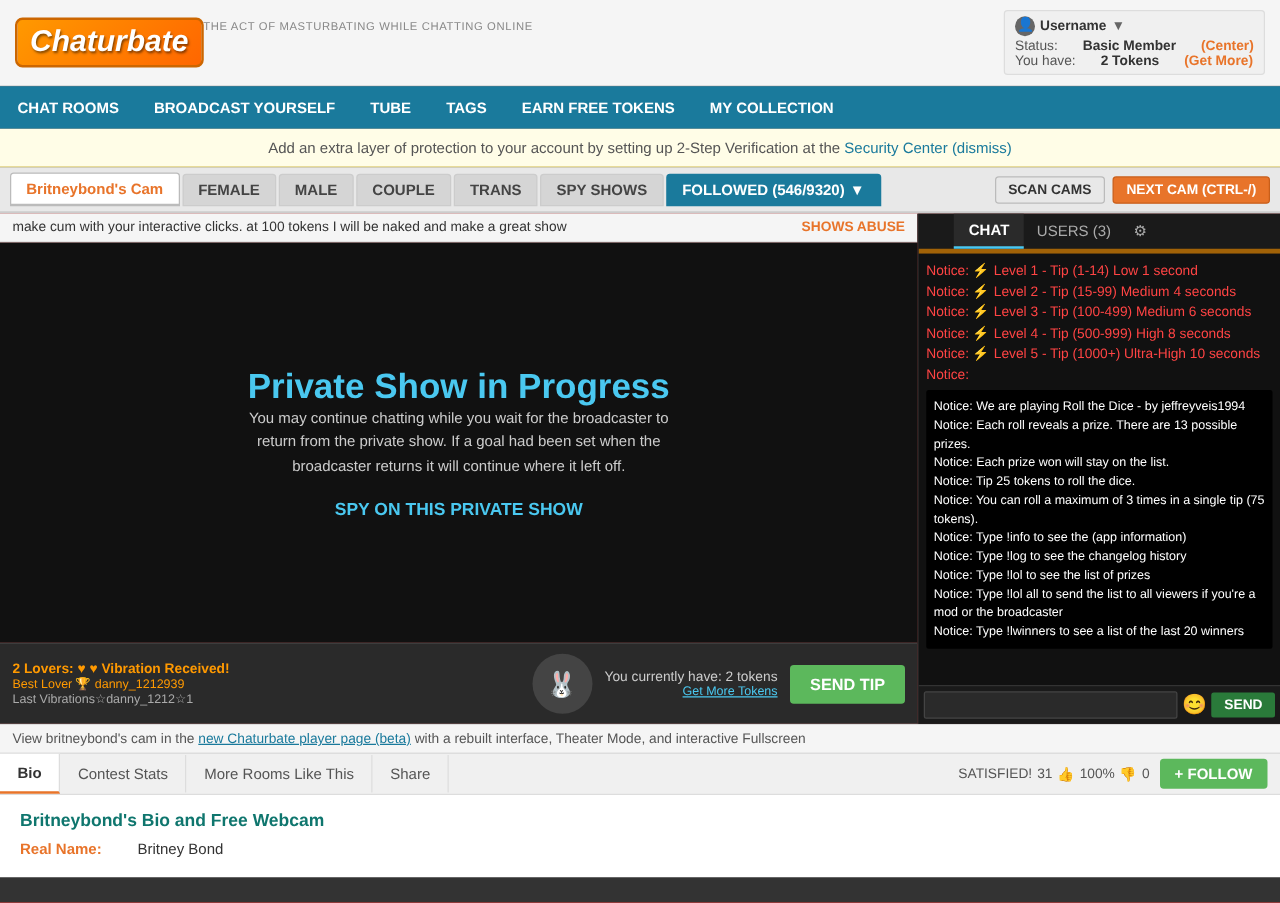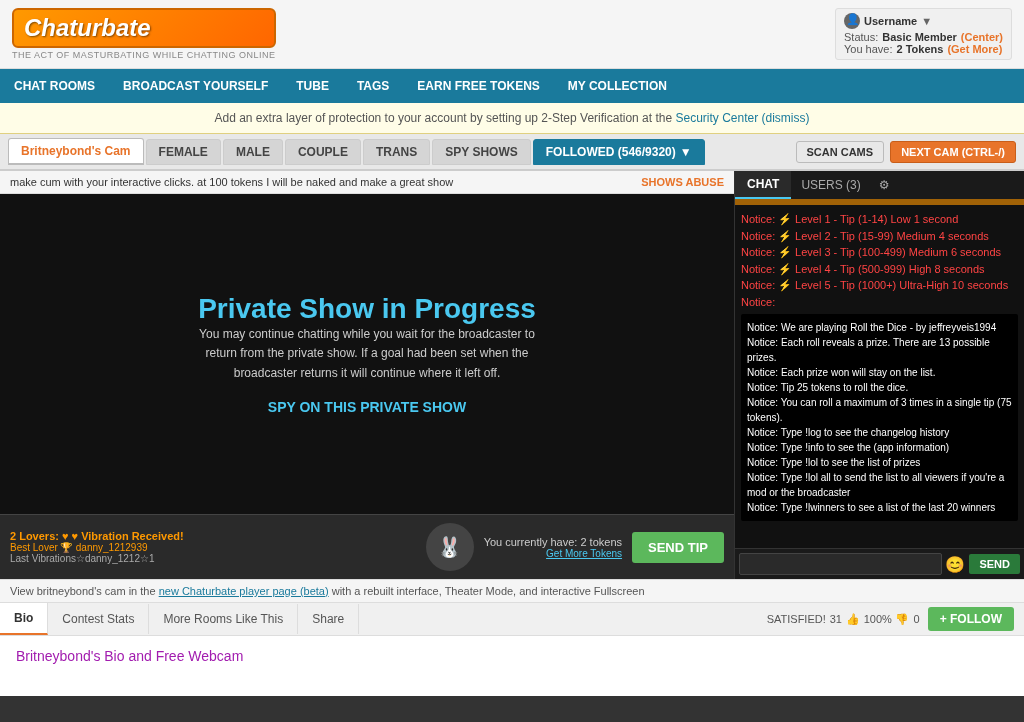--- a/index.html
+++ b/index.html
@@ -1,29 +1,29 @@
 <!DOCTYPE html>
 <html><head>
   <meta charset="utf-8">
   <style>
     * { margin: 0; padding: 0; box-sizing: border-box; }
     body { font-family: Arial, sans-serif; font-size: 12px; background: #333; color: #333; width: 1024px; overflow-x: hidden; }
 
     
     #header { background: #f5f5f5; display: flex; align-items: center; justify-content: space-between; padding: 8px 12px; border-bottom: 1px solid #ddd; }
-    #logo-area { display: flex; flex-direction: column; justify-content: flex-end; }
+    #logo-area { display: flex; flex-direction: row; justify-content: flex-end; }
     #logo { background: linear-gradient(135deg, #f90, #f60); color: white; font-size: 24px; font-weight: bold; font-style: italic; padding: 4px 10px; border-radius: 6px; border: 2px solid #c60; display: inline-block; }
     #logo span { color: #fff; text-shadow: 1px 1px 2px rgba(0,0,0,0.5); }
     #tagline { font-size: 9px; color: #888; margin-top: 2px; text-transform: uppercase; letter-spacing: 0.5px; }
     #user-info { text-align: right; font-size: 11px; }
     #user-info-box { background: #f0f0f0; border: 1px solid #ddd; padding: 4px 8px; border-radius: 3px; }
     #user-row { display: flex; align-items: center; gap: 4px; margin-bottom: 2px; }
     #user-icon { width: 16px; height: 16px; background: #666; border-radius: 50%; display: inline-block; }
     #user-name { font-weight: bold; font-size: 11px; color: #333; }
-    .status-row { display: flex; gap: 4px; align-items: center; font-size: 11px; }
+    .status-row { display: flex; gap: 20px; align-items: center; font-size: 11px; }
     .status-label { color: #555; }
     .status-value { color: #333; font-weight: bold; }
     .upgrade-link { color: #e8742a; text-decoration: none; font-weight: bold; }
 
     
     #nav { background: #1a7a9c; display: flex; align-items: center; padding: 0; }
     .nav-item { color: white; padding: 10px 14px; font-size: 12px; font-weight: bold; text-transform: uppercase; cursor: pointer; white-space: nowrap; }
 
     
     #security-banner { background: #fffde7; border-bottom: 1px solid #e0d080; padding: 8px 16px; text-align: center; font-size: 12px; color: #555; }
@@ -54,21 +54,21 @@
     #top-lover { color: #f90; font-size: 10px; }
     #last-vib { color: #aaa; font-size: 10px; }
     #rabbit-img { width: 48px; height: 48px; background: #444; border-radius: 50%; display: flex; align-items: center; justify-content: center; color: white; font-size: 20px; }
     #tip-right { display: flex; flex-direction: column; align-items: flex-end; gap: 0; }
     #tokens-info { font-size: 11px; color: #ccc; }
     #get-more { color: #4ac8f0; font-size: 10px; cursor: pointer; display: block; text-align: right; text-decoration: underline; }
     #send-tip-btn { background: #5cb85c; color: white; border: none; padding: 8px 16px; font-size: 13px; font-weight: bold; cursor: pointer; border-radius: 3px; }
 
     
     #chat-panel { width: 290px; background: #111; display: flex; flex-direction: column; border-left: 1px solid #333; }
-    #chat-header { background: #1a1a1a; display: flex; align-items: center; border-bottom: 6px solid #a16207; }
+    #chat-header { background: #1a1a1a; display: flex; align-items: center; border-bottom: 4px solid #a16207; padding-left: 28px; }
     #chat-tab { background: #2a2a2a; color: white; padding: 6px 12px; font-size: 12px; font-weight: bold; border-bottom: 2px solid #4ac8f0; cursor: pointer; }
     #users-tab { color: #aaa; padding: 6px 10px; font-size: 12px; cursor: pointer; }
     #settings-icon-tab { color: #aaa; padding: 6px 8px; cursor: pointer; }
     #chat-messages { flex: 1; overflow-y: auto; padding: 6px; background: #111; font-size: 11px; line-height: 1.5; }
     .chat-notice-red { color: #ff4444; }
     .chat-black-box { background: #000; color: #fff; padding: 6px; margin: 4px 0; border-radius: 2px; font-size: 10px; line-height: 1.5; }
     #chat-input-area { display: flex; border-top: 1px solid #333; background: #1a1a1a; padding: 4px; gap: 4px; align-items: center; }
     #chat-input { flex: 1; background: #2a2a2a; border: 1px solid #444; color: white; padding: 4px 6px; font-size: 11px; border-radius: 2px; }
     #emoji-btn { background: none; border: none; color: #f90; cursor: pointer; font-size: 16px; }
     #send-btn { background: #2a7a3a; color: white; border: none; padding: 4px 10px; font-size: 11px; font-weight: bold; cursor: pointer; border-radius: 2px; }
@@ -80,21 +80,21 @@
     
     #bottom-tabs-bar { background: #f0f0f0; display: flex; align-items: center; border-bottom: 1px solid #ddd; }
     .bottom-tab { padding: 8px 14px; font-size: 12px; cursor: pointer; border-right: 1px solid #ddd; color: #555; }
     .bottom-tab.active { background: white; color: #333; font-weight: bold; border-bottom: 2px solid #e8742a; }
     #bottom-right-controls { margin-left: auto; display: flex; align-items: center; gap: 8px; padding: 4px 10px; }
     #satisfied-area { font-size: 11px; color: #555; display: flex; align-items: center; gap: 4px; }
     #follow-btn { background: #5cb85c; color: white; border: none; padding: 5px 12px; font-size: 12px; font-weight: bold; cursor: pointer; border-radius: 3px; }
 
     
     #bio-content { background: white; padding: 12px 16px; min-height: 60px; }
-    #bio-title { font-size: 14px; font-weight: normal; color: #a21caf; margin-bottom: 8px; }
+    #bio-title { font-size: 14px; font-weight: bold; color: #0f766e; margin-bottom: 8px; }
     .bio-row { display: flex; gap: 4px; margin-bottom: 4px; font-size: 12px; }
     .bio-label { color: #e8742a; font-weight: bold; min-width: 90px; }
     .bio-value { color: #333; }
   </style>
 </head>
 <body>
 
 <div id="header">
   <div id="logo-area">
     <div id="logo">
@@ -198,22 +198,22 @@
       <div class="chat-notice-red">Notice: ⚡ Level 3 - Tip (100-499) Medium 6 seconds</div>
       <div class="chat-notice-red">Notice: ⚡ Level 4 - Tip (500-999) High 8 seconds</div>
       <div class="chat-notice-red">Notice: ⚡ Level 5 - Tip (1000+) Ultra-High 10 seconds</div>
       <div class="chat-notice-red">Notice:</div>
       <div class="chat-black-box">
         <div>Notice: We are playing Roll the Dice - by jeffreyveis1994</div>
         <div>Notice: Each roll reveals a prize. There are 13 possible prizes.</div>
         <div>Notice: Each prize won will stay on the list.</div>
         <div>Notice: Tip 25 tokens to roll the dice.</div>
         <div>Notice: You can roll a maximum of 3 times in a single tip (75 tokens).</div>
+        <div>Notice: Type !info to see the (app information)</div>
         <div>Notice: Type !log to see the changelog history</div>
-        <div>Notice: Type !info to see the (app information)</div>
         <div>Notice: Type !lol to see the list of prizes</div>
         <div>Notice: Type !lol all to send the list to all viewers if you're a mod or the broadcaster</div>
         <div>Notice: Type !lwinners to see a list of the last 20 winners</div>
       </div>
     </div>
     <div id="chat-input-area">
       <input id="chat-input" type="text" style="">
       <button id="emoji-btn">😊</button>
       <button id="send-btn">SEND</button>
     </div>
@@ -239,13 +239,17 @@
       <span>100%</span>
       <span>👎</span>
       <span>0</span>
     </div>
     <button id="follow-btn">+ FOLLOW</button>
   </div>
 </div>
 
 <div id="bio-content">
   <div id="bio-title">Britneybond's Bio and Free Webcam</div>
+  <div class="bio-row">
+    <span class="bio-label">Real Name:</span>
+    <span class="bio-value">Britney Bond</span>
+  </div>
 </div>
 
 </body></html>

